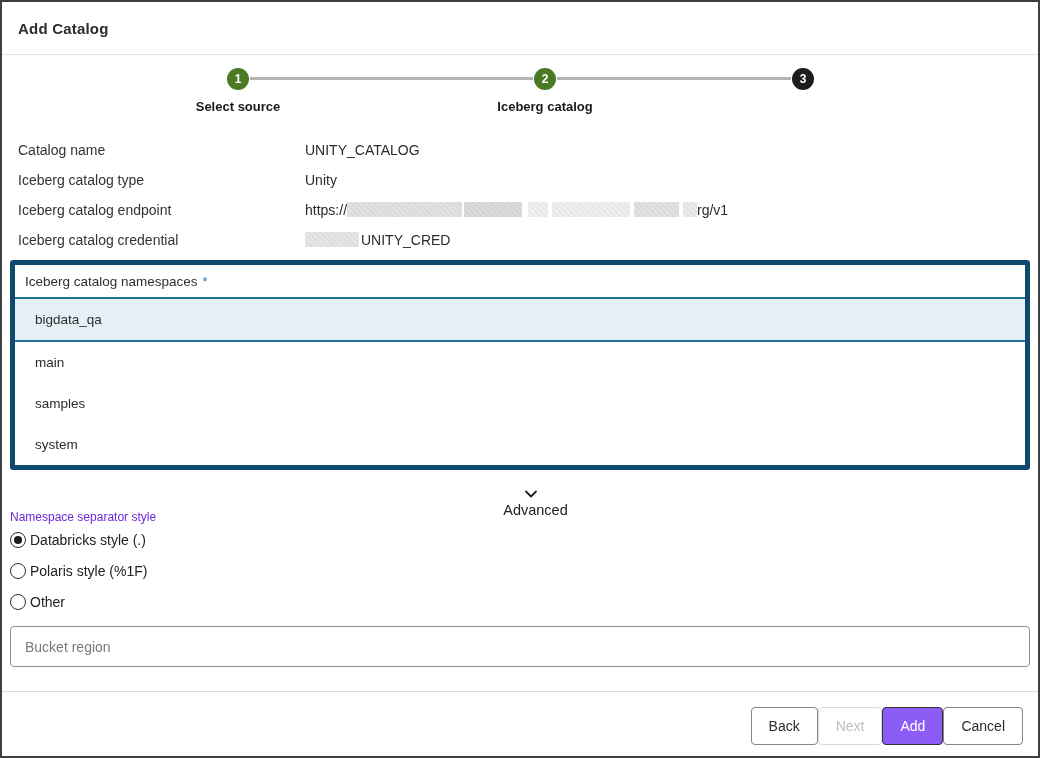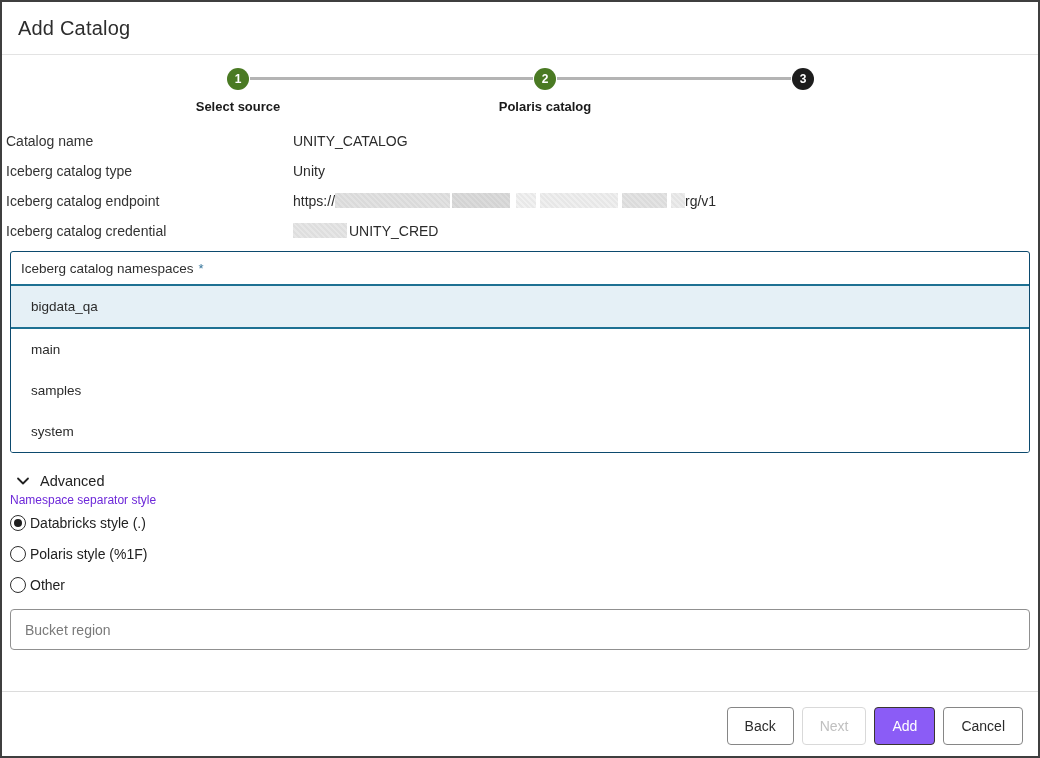--- a/index.html
+++ b/index.html
@@ -18,22 +18,22 @@
   }
   
   .titlebar {
     height: 53px;
     padding: 0 16px;
     display: flex;
     align-items: center;
     border-bottom: 1px solid #e3e3e3;
   }
   .titlebar h1 {
-    font-size: 20px;
-    font-weight: 400;
+    font-size: 15px;
+    font-weight: 700;
     color: #2d2d2d;
     letter-spacing: 0.2px;
   }
   
   .stepper { position: relative; height: 71px; }
   .step-line {
     position: absolute;
     top: 22px;
     height: 3px;
     background: #b4b4b4;
@@ -65,21 +65,21 @@
     width: 220px;
     text-align: center;
     font-size: 13px;
     font-weight: 700;
     color: #1a1a1a;
   }
   .label-1 { left: 126px; }
   .label-2 { left: 433px; }
   .label-3 { left: 691px; }
   
-  .fields { padding-left: 4px; }
+  .fields { margin-top: 9px; padding-left: 16px; }
   .field-row {
     display: grid;
     grid-template-columns: 287px 1fr;
     height: 30px;
     align-items: center;
     font-size: 14px;
   }
   .field-label { color: #333333; }
   .field-value { color: #2b2b2b; white-space: nowrap; }
   .redact {
@@ -92,21 +92,21 @@
   .r1 { width: 115px; background-color: #e2e2e2; }
   .r2 { width: 58px;  background-color: #dbdbdb; margin-left: 2px; }
   .r3 { width: 20px;  background-color: #f1f1f1; margin-left: 6px; }
   .r4 { width: 78px;  background-color: #efefef; margin-left: 4px; }
   .r5 { width: 45px;  background-color: #e3e3e3; margin-left: 4px; }
   .r6 { width: 14px;  background-color: #ececec; margin-left: 4px; }
   .r-cred { width: 54px; background-color: #e6e6e6; margin-right: 2px; }
   
   .ns-box {
     margin: 5px 8px 16px 8px;
-    border: 1px solid #0c4a6e;
+    border: 5px solid #0c4a6e;
     border-radius: 3px;
     overflow: hidden;
   }
   .ns-header {
     height: 32px;
     display: flex;
     align-items: center;
     padding-left: 10px;
     font-size: 13.5px;
     color: #2f2f2f;
@@ -128,22 +128,23 @@
     background: #e5f0f6;
     border-top: 2px solid #1e7193;
     border-bottom: 2px solid #1e7193;
   }
   
   .advanced {
     margin-top: 10px;
     height: 24px;
     display: flex;
     align-items: center;
-    padding-left: 13px;
+    padding-left: 22px;
     cursor: pointer;
+    flex-direction: column;
   }
   .advanced .chev { width: 16px; height: 16px; display: inline-flex; }
   .advanced .adv-label { font-size: 14.5px; color: #222222; margin-left: 9px; }
   
   .section-label {
     padding-left: 8px;
     font-size: 12px;
     color: #6d28d9;
   }
   .radio-row {
@@ -188,21 +189,20 @@
   .bucket-input::placeholder { color: #7a7a7a; }
   
   .footer {
     position: absolute;
     left: 0; right: 0; bottom: 0;
     border-top: 1px solid #dcdcdc;
     background: #ffffff;
     padding: 15px 15px 11px 15px;
     display: flex;
     justify-content: flex-end;
-    gap: 8px;
   }
   .btn {
     height: 38px;
     padding: 0 17px;
     background: #ffffff;
     border: 1px solid #868686;
     border-radius: 4px;
     font-size: 14px;
     font-family: "Liberation Sans", sans-serif;
     color: #2b2b2b;
@@ -228,21 +228,21 @@
     <h1>Add Catalog</h1>
   </div>
 
   <div class="stepper">
     <div class="step-line line-1"></div>
     <div class="step-line line-2"></div>
     <div class="step-circle done circle-1">1</div>
     <div class="step-circle done circle-2">2</div>
     <div class="step-circle current circle-3">3</div>
     <div class="step-label label-1">Select source</div>
-    <div class="step-label label-2">Polaris catalog</div>
+    <div class="step-label label-2">Iceberg catalog</div>
   </div>
 
   <div class="fields">
     <div class="field-row">
       <div class="field-label">Catalog name</div>
       <div class="field-value">UNITY_CATALOG</div>
     </div>
     <div class="field-row">
       <div class="field-label">Iceberg catalog type</div>
       <div class="field-value">Unity</div>

